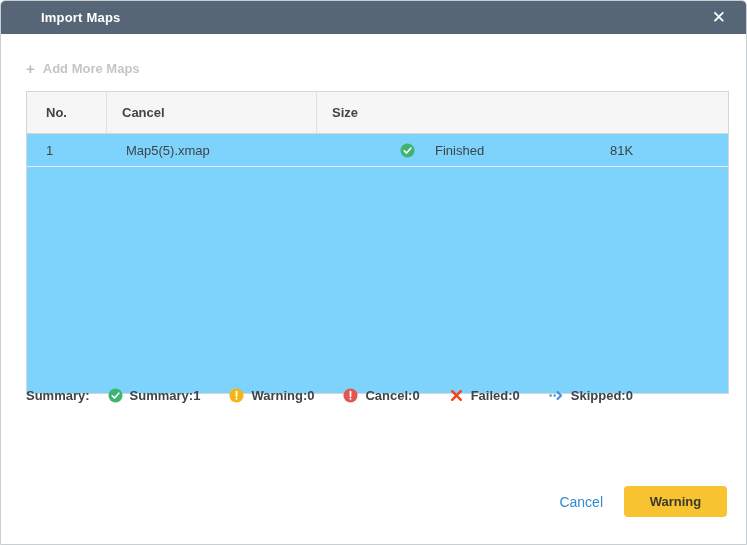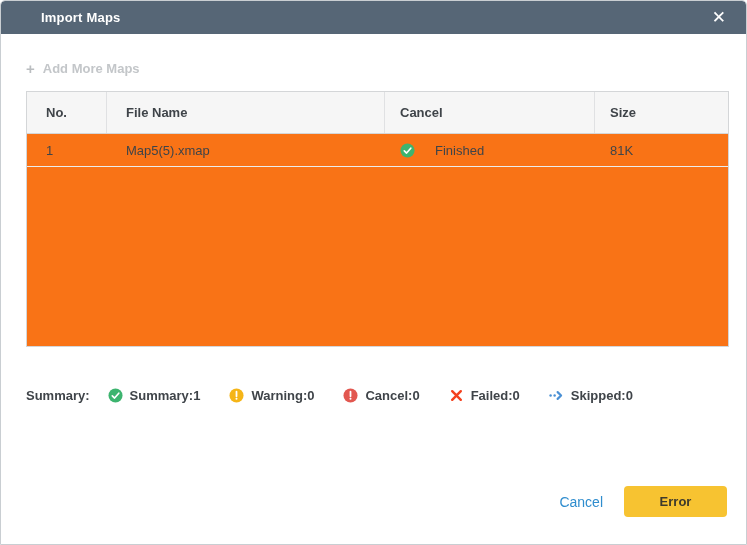--- a/index.html
+++ b/index.html
@@ -49,23 +49,23 @@
     display:inline-flex;align-items:center;gap:8px;
     margin:27px 0 0 25px;
     font-size:13px;font-weight:bold;
     color:#c3c6c9;
     cursor:default;
   }
   .add-link .plus{font-size:15px;font-weight:bold;color:#babdc0;line-height:1;}
   
   .table{
     position:absolute;left:25px;top:90px;
-    width:703px;height:256px;
+    width:703px;height:303px;
     border:1px solid #d4d6d8;
-    background:#f97316;
+    background:#7dd3fc;
     font-size:13px;
   }
   .trow{display:flex;width:100%;}
   .thead{
     background:#f6f6f6;
     height:42px;
     border-bottom:1px solid #d4d6d8;
     font-weight:bold;color:#3f4449;
   }
   .tbody-row{
@@ -130,21 +130,20 @@
   </div>
 
   <div class="add-link">
     <span class="plus">+</span>
     <span>Add More Maps</span>
   </div>
 
   <div class="table">
     <div class="trow thead">
       <div class="cell col-no">No.</div>
-      <div class="cell col-file">File Name</div>
       <div class="cell col-status">Cancel</div>
       <div class="cell col-size">Size</div>
     </div>
     <div class="trow tbody-row">
       <div class="cell col-no">1</div>
       <div class="cell col-file">Map5(5).xmap</div>
       <div class="cell col-status">
         <span class="status-wrap">
           <svg class="ic ic-finished" viewBox="0 0 16 16">
             <circle cx="8" cy="8" r="7.5" fill="currentColor"></circle>
@@ -198,16 +197,16 @@
         <circle cx="1.7" cy="8" r="1.3" fill="currentColor"></circle>
         <circle cx="6" cy="8" r="1.3" fill="currentColor"></circle>
         <path d="M9.2 4.4 L12.9 8 L9.2 11.6" fill="none" stroke="currentColor" stroke-width="2.3" stroke-linecap="round" stroke-linejoin="round"></path>
       </svg>
       <span>Skipped:0</span>
     </span>
   </div>
 
   <div class="footer">
     <button class="cancel-btn">Cancel</button>
-    <button class="finish-btn">Error</button>
+    <button class="finish-btn">Warning</button>
   </div>
 
 </div>
 
 </body></html>

